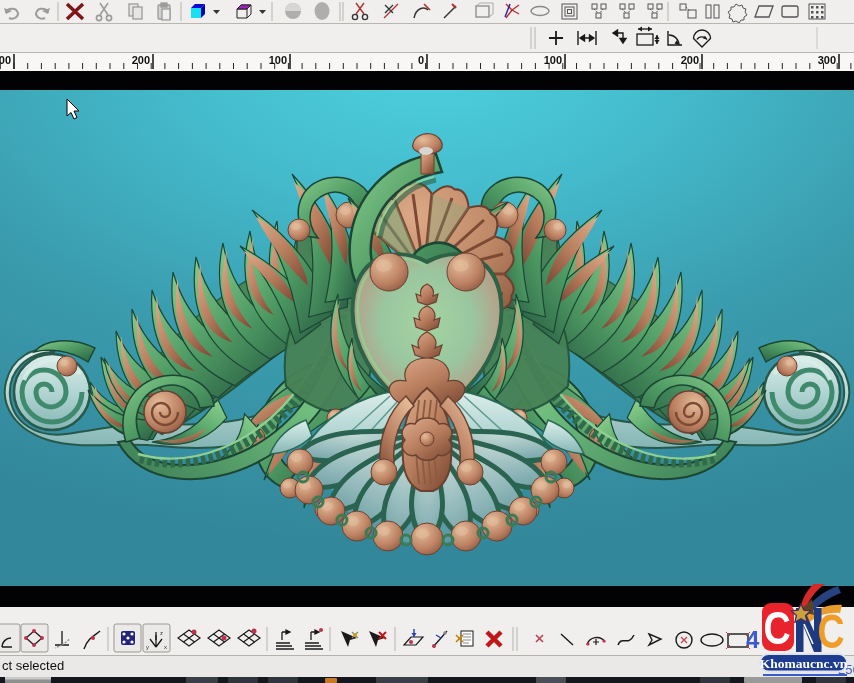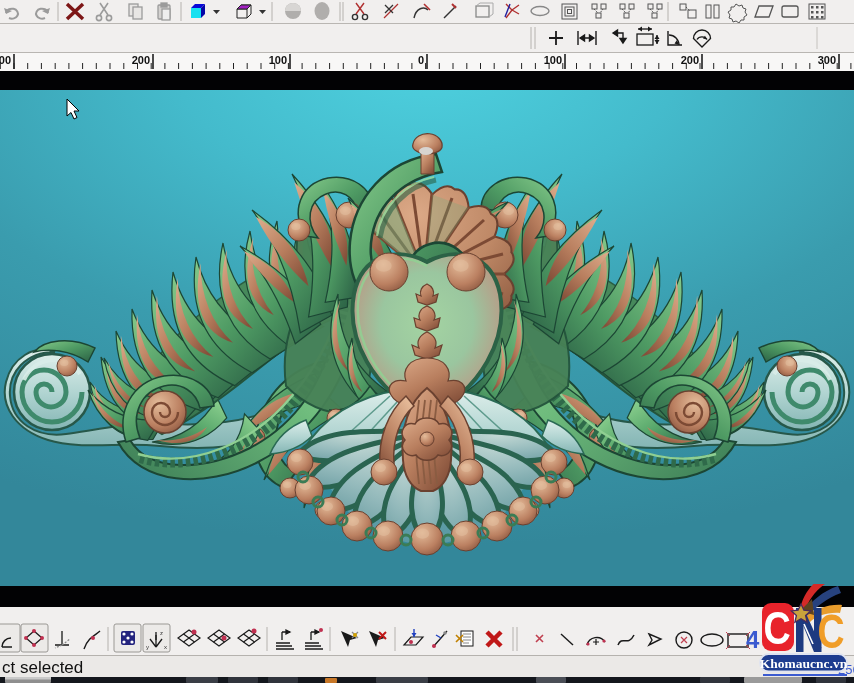--- a/index.html
+++ b/index.html
@@ -7,21 +7,21 @@
   .abs{position:absolute;}
   svg{display:block;}
   #row1{left:0;top:0;width:854px;height:23px;background:#f1efee;border-bottom:1px solid #b9b6b2;}
   #row2{left:0;top:24px;width:854px;height:28px;background:#f1efee;border-bottom:1px solid #b9b6b2;}
   #ruler{left:0;top:53px;width:854px;height:18px;background:#f8f7f6;}
   #blacktop{left:0;top:71px;width:854px;height:19px;background:#020204;}
   #canvas{left:0;top:90px;width:854px;height:496px;}
   #blackbot{left:0;top:586px;width:854px;height:21px;background:#020204;}
   #row3{left:0;top:607px;width:854px;height:48px;background:#f1efee;}
   #status{left:0;top:655px;width:854px;height:22px;background:#ebe9e7;border-top:1px solid #b5b2ae;}
-  #statustext{left:2px;top:658px;font-size:17px;color:#101010;}
+  #statustext{left:2px;top:658px;font-size:13px;color:#101010;}
   #taskbar{left:0;top:677px;width:854px;height:6px;}
   #logo{left:744px;top:584px;width:110px;height:99px;}
   #cursor{left:65px;top:98px;width:16px;height:24px;}
   #coordnum{left:746px;top:626px;font-size:24px;font-weight:bold;color:#3b5bd0;}
   #coordtxt{left:838px;top:662px;font-size:13px;color:#3b5bd0;}
   #coordline{left:763px;top:674px;width:84px;height:2px;background:#3b5bd0;}
 </style>
 </head>
 <body>
   <div class="abs" id="row1">

